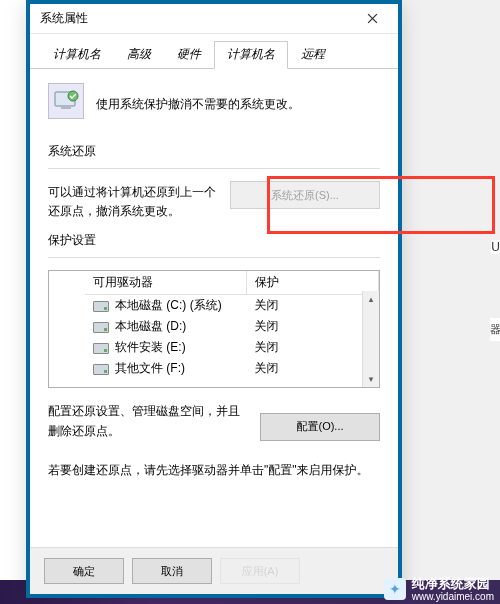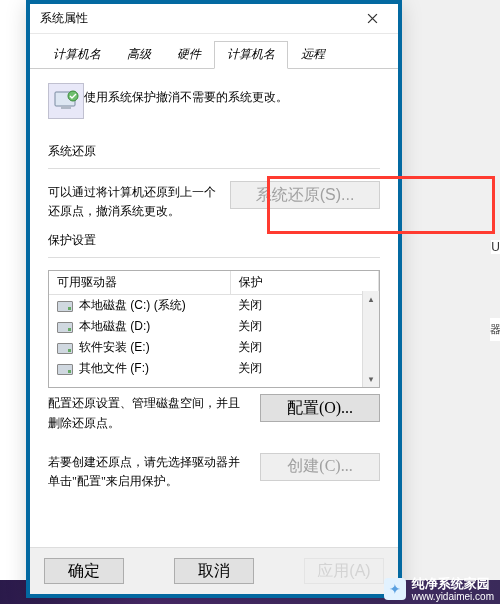--- a/index.html
+++ b/index.html
@@ -81,21 +81,22 @@
     border-bottom: 1px solid #fff;
     background: #fff;
   }
   .content {
     flex: 1;
     padding: 14px 18px 10px 18px;
     overflow: hidden;
   }
   .intro {
     display: flex;
-    align-items: flex-start;
+    align-items: center;
+    gap: 12px;
     margin-bottom: 24px;
   }
   .intro-icon {
     width: 36px; height: 36px;
     background: #e8e8f8;
     border: 1px solid #c0c0d0;
     display: flex; align-items: center; justify-content: center;
     font-size: 20px;
   }
   .group-label { font-size: 12px; margin-bottom: 8px; }
@@ -105,41 +106,42 @@
     gap: 12px;
     align-items: flex-start;
     margin-bottom: 11px;
   }
   .restore-row .desc { flex: 1; font-size: 12px; line-height: 1.6; padding-top:2px;}
   .btn {
     min-width: 150px;
     height: 28px;
     border: 1px solid #adadad;
     background: #e1e1e1;
-    font-size: 16px;
+    font-size: 11px;
     font-family: inherit;
     cursor: default;
     padding: 0 10px;
   }
   .btn:disabled, .btn.disabled {
     color: #a0a0a0;
     background: #efefef;
     border-color: #d0d0d0;
   }
   .highlight-box {
     position: absolute;
     border: 3px solid #ff3b30;
     pointer-events: none;
   }
   .drive-table-wrap {
     border: 1px solid #b0b0b0;
     height: 118px;
     overflow: hidden;
     position: relative;
-    margin-bottom: 6px;
+    margin-bottom: 14px;
+    padding-left: 36px;
   }
   .drive-table {
     width: 100%;
     border-collapse: collapse;
     font-size: 12px;
   }
   .drive-table th {
     text-align: left;
     font-weight: normal;
     background: #fff;
@@ -173,31 +175,30 @@
     border-left: 1px solid #ddd;
   }
   .scroll-thumb .arrow {
     height: 16px;
     display:flex;align-items:center;justify-content:center;
     color:#606060;font-size:9px;
   }
   .config-row {
     display: flex;
     gap: 20px;
-    align-items: flex-start;
+    align-items: flex-end;
     margin-bottom: 20px;
-    font-family: Liberation Serif, serif;
   }
   .config-row .desc { flex: 1; font-size: 12px; line-height: 1.6; }
   .config-row .btn { min-width: 120px; }
   .footer {
     border-top: 1px solid #ddd;
     padding: 10px 14px;
     display: flex;
-    justify-content: space-between;
+    justify-content: flex-start;
     gap: 8px;
     background:#f0f0f0;
   }
   .footer .btn { min-width: 80px; height:26px;}
   .watermark {
     position: absolute;
     right: 6px;
     bottom: 2px;
     display: flex;
     align-items: center;
@@ -312,21 +313,20 @@
       </div>
     </div>
 
     <div class="config-row">
       <div class="desc">配置还原设置、管理磁盘空间，并且删除还原点。</div>
       <button class="btn">配置(O)...</button>
     </div>
 
     <div class="config-row" style="margin-bottom:6px;">
       <div class="desc">若要创建还原点，请先选择驱动器并单击"配置"来启用保护。</div>
-      <button class="btn disabled" disabled="">创建(C)...</button>
     </div>
 
   </div>
 
   <div class="footer">
     <button class="btn">确定</button>
     <button class="btn">取消</button>
     <button class="btn disabled" disabled="" style="opacity:.35">应用(A)</button>
   </div>
 </div>

